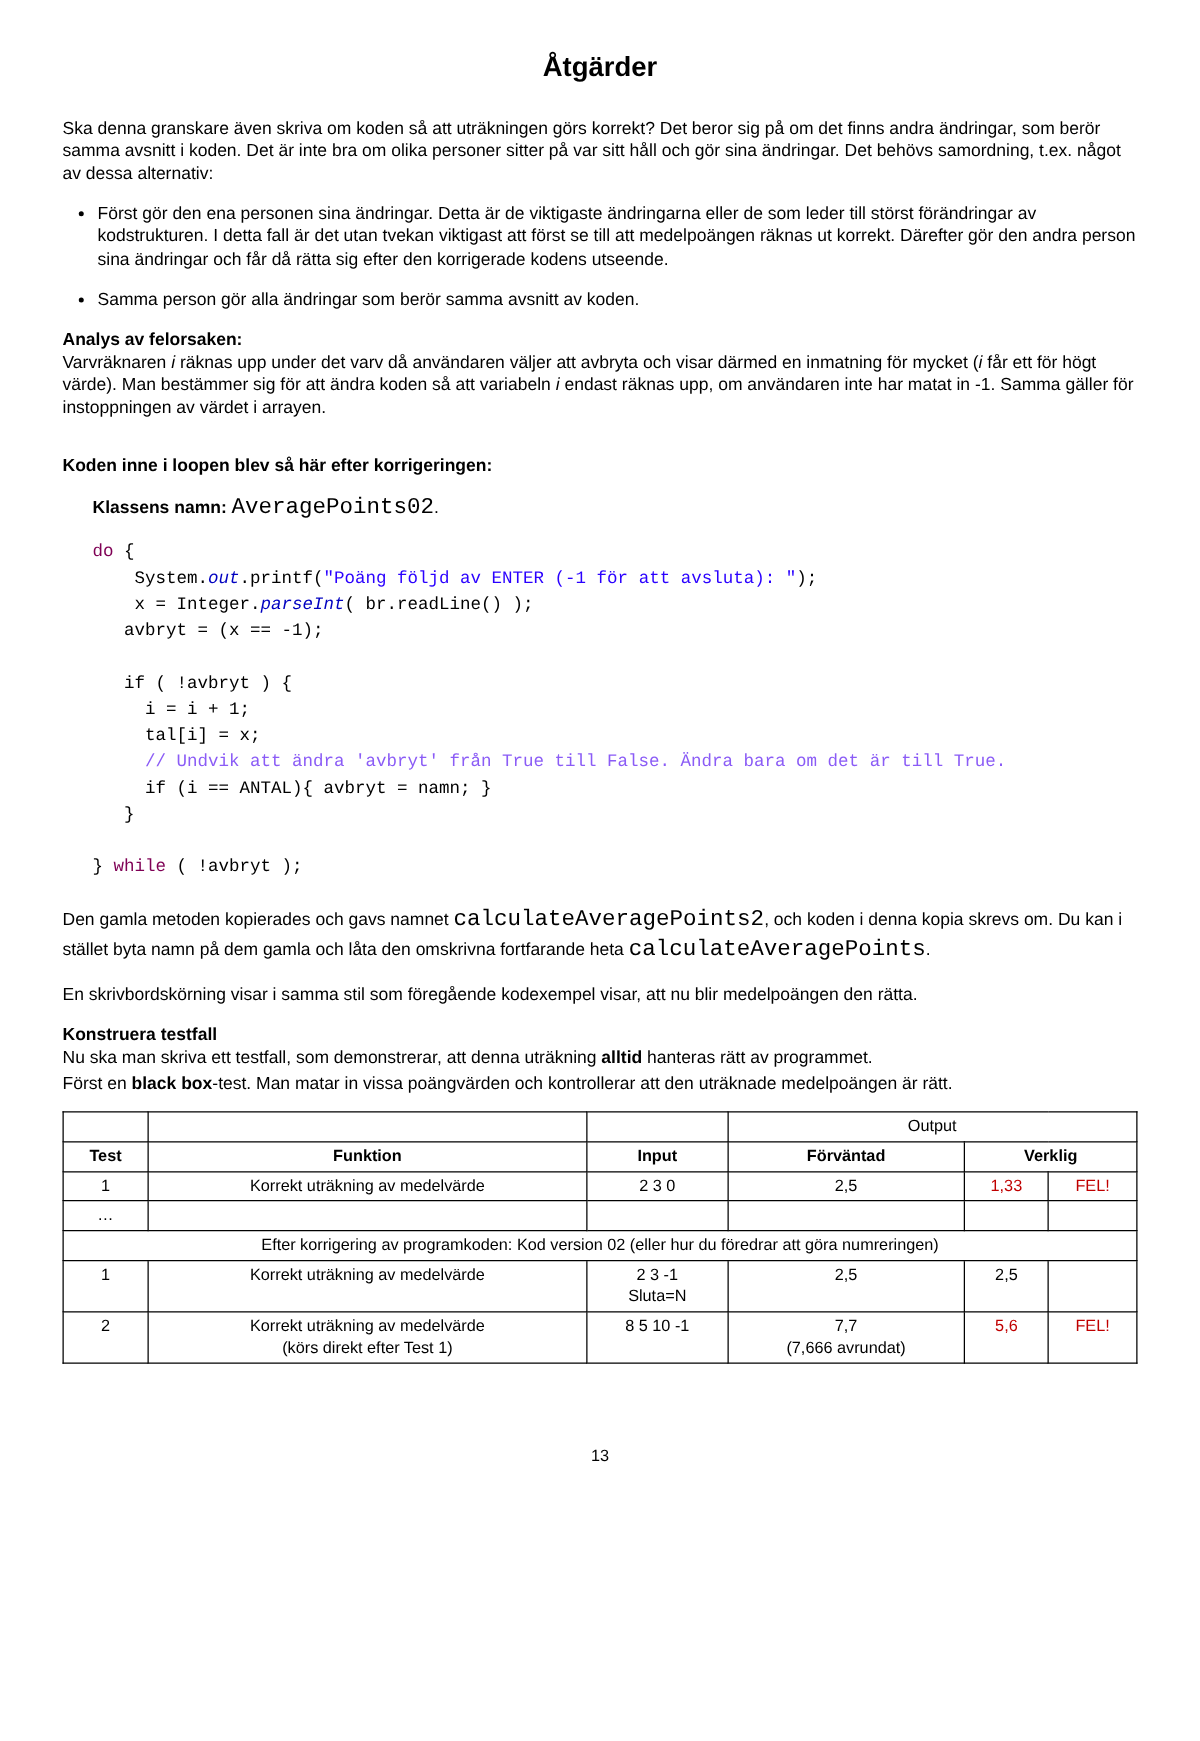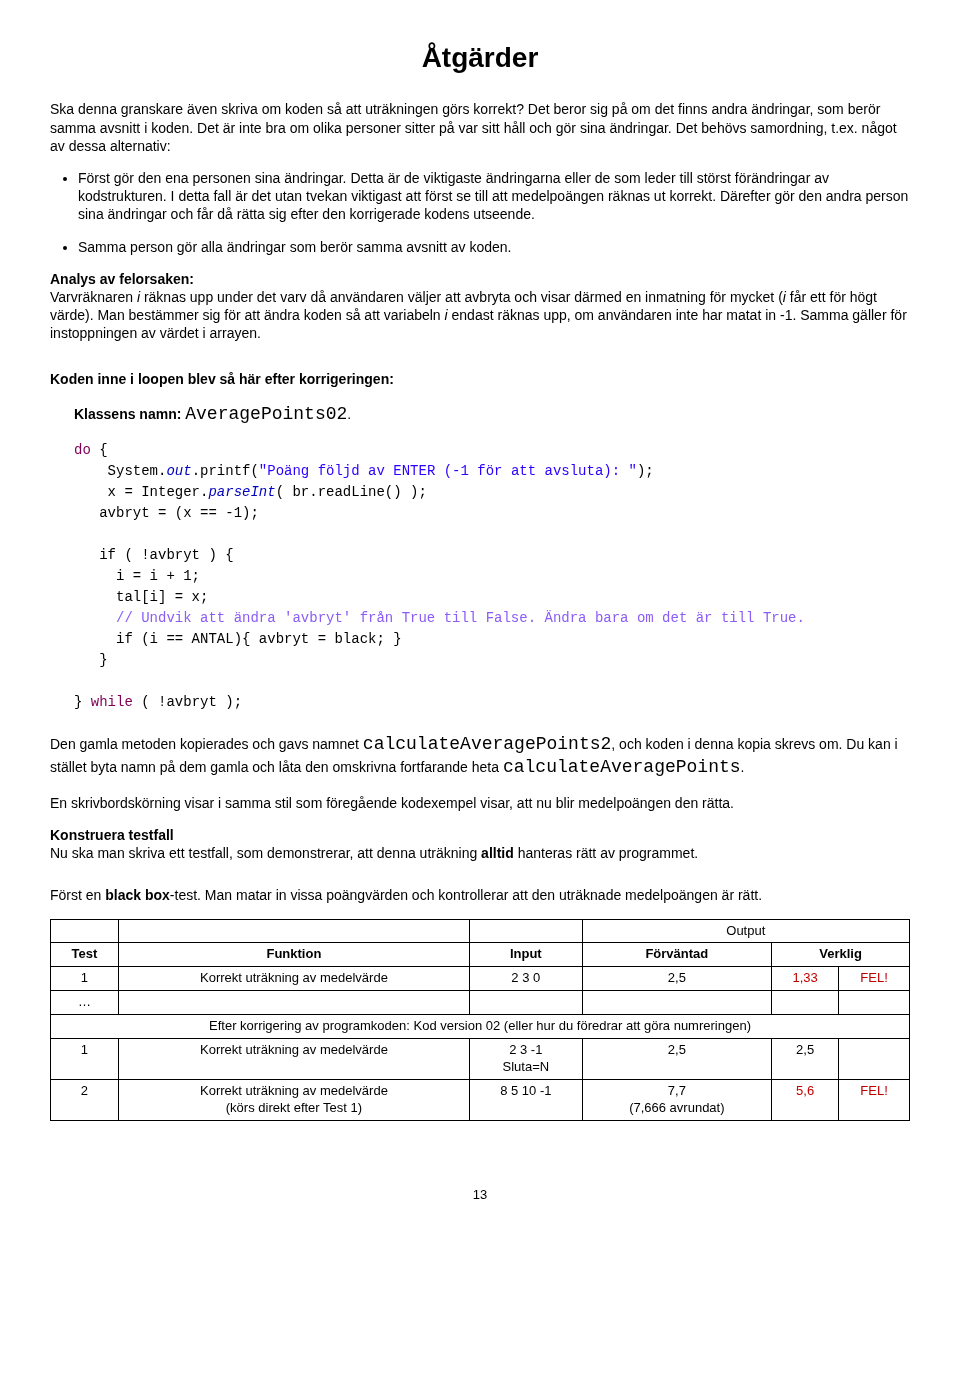--- a/index.html
+++ b/index.html
@@ -8,21 +8,21 @@
     line-height: 1.3;
     color: #000;
     background: #fff;
     margin: 0;
     padding: 40px 50px;
     width: 960px;
     box-sizing: border-box;
   }
   h1 {
     text-align: center;
-    font-size: 28px;
+    font-size: 22px;
     font-weight: bold;
     margin: 0 0 24px 0;
   }
   p {
     margin: 0 0 14px 0;
   }
   ul.bullets {
     list-style-type: disc;
     margin: 0 0 14px 0;
     padding-left: 28px;
@@ -97,37 +97,37 @@
 
 <div class="code-block"><span class="kw">do</span><span> {</span>
 <span>    System.</span><span class="fld">out</span><span>.printf(</span><span class="str">"Poäng följd av ENTER (-1 för att avsluta): "</span><span>);</span>
 <span>    x = Integer.</span><span class="fld">parseInt</span><span>( br.readLine() );</span>
 <span>   avbryt = (x == -1);</span>
 
 <span>   if ( !avbryt ) {</span>
 <span>     i = i + 1;</span>
 <span>     tal[i] = x;</span>
 <span class="cmt">     // Undvik att ändra 'avbryt' från True till False. Ändra bara om det är till True.</span>
-<span>     if (i == ANTAL){ avbryt = black; }</span>
+<span>     if (i == ANTAL){ avbryt = namn; }</span>
 <span>   }</span>
 
 <span>} </span><span class="kw">while</span><span> ( !avbryt );</span></div>
 
 <p>
   <span>Den gamla metoden kopierades och gavs namnet </span><span class="mono">calculateAveragePoints2</span><span>, och koden i denna kopia skrevs om. Du kan i stället byta namn på dem gamla och låta den omskrivna fortfarande heta </span><span class="mono">calculateAveragePoints</span><span>.</span>
 </p>
 
 <p>En skrivbordskörning visar i samma stil som föregående kodexempel visar, att nu blir medelpoängen den rätta.</p>
 
 <p style="margin-bottom:2px;">
   <span class="bold">Konstruera testfall</span><br>
   <span>Nu ska man skriva ett testfall, som demonstrerar, att denna uträkning </span><span class="bold">alltid</span><span> hanteras rätt av programmet.</span>
 </p>
 
-<p style="margin-top:24px;">
+<p style="margin-top:2px;">
   <span>Först en </span><span class="bold">black box</span><span>-test. Man matar in vissa poängvärden och kontrollerar att den uträknade medelpoängen är rätt.</span>
 </p>
 
 <table class="test-table">
   <tbody>
       <tr>
     <td></td>
         <td></td>
         <td></td>
     <td colspan="3" class="output-header">Output</td>

